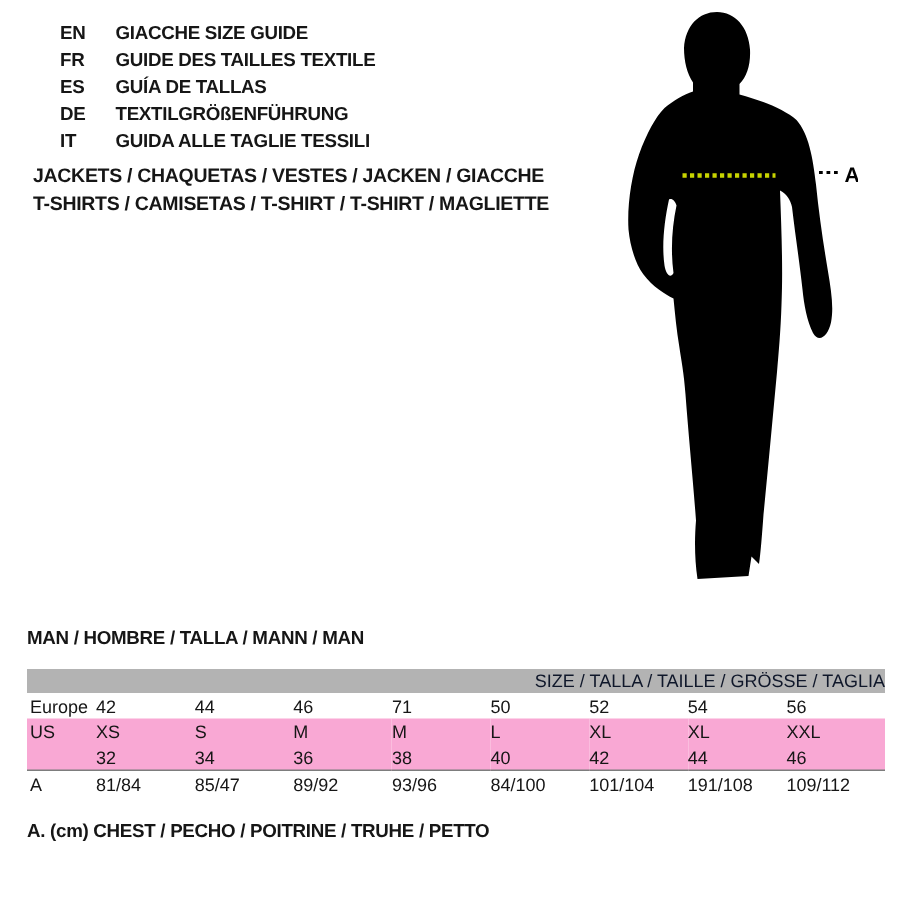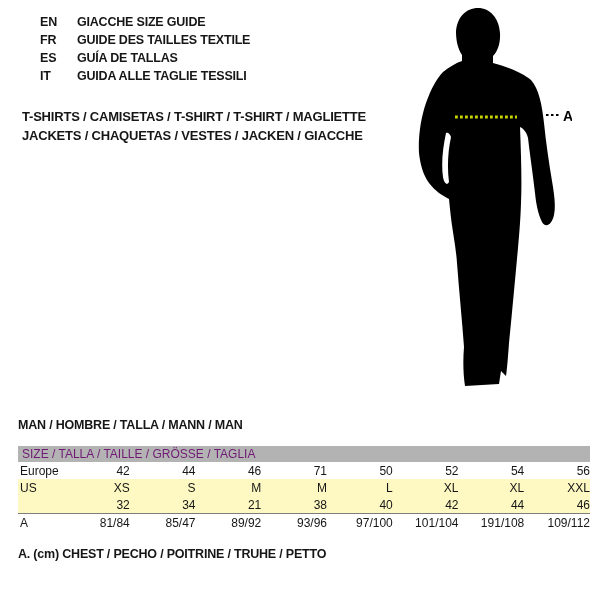--- a/index.html
+++ b/index.html
@@ -13,24 +13,24 @@
   .lang-row{display:flex;font-weight:bold;font-size:12.5px;line-height:18px;letter-spacing:-0.2px;}
   .lang-code{width:37px;flex:0 0 37px;padding-left:18px;}
   
   .cats{position:absolute;left:22px;top:107px;font-weight:bold;font-size:13px;line-height:19px;letter-spacing:-0.2px;}
   
   .figure{position:absolute;left:402px;top:5px;width:170px;height:390px;}
   
   .section-title{position:absolute;left:18px;top:418px;font-weight:bold;font-size:12.5px;letter-spacing:-0.2px;}
   
   .size-table{position:absolute;left:18px;top:446px;width:572px;border-collapse:collapse;table-layout:fixed;font-size:12px;}
-  .size-table th.bar{background:#b3b3b3;text-align:left;font-weight:normal;height:16px;padding:0 0 0 4px;color:#701a75;}
-  .size-table td{text-align:right;height:17px;padding:0;}
+  .size-table th.bar{background:#b3b3b3;text-align:right;font-weight:normal;height:16px;padding:0 0 0 4px;color:#0f172a;}
+  .size-table td{text-align:left;height:17px;padding:0;}
   .size-table td.lbl{text-align:left;padding-left:2px;}
-  .size-table tr.shade td{background:#fef9c3;}
+  .size-table tr.shade td{background:#f9a8d4;}
   .size-table tr.topline td{border-top:1px solid #7d7d7d;}
   
   .footnote{position:absolute;left:18px;top:547px;font-weight:bold;font-size:12.5px;letter-spacing:-0.2px;}
 </style>
 </head>
 <body>
 
 <div class="langs">
   <div class="lang-row">
     <span class="lang-code">EN</span>
@@ -38,28 +38,32 @@
   </div>
   <div class="lang-row">
     <span class="lang-code">FR</span>
     <span class="lang-label">GUIDE DES TAILLES TEXTILE</span>
   </div>
   <div class="lang-row">
     <span class="lang-code">ES</span>
     <span class="lang-label">GUÍA DE TALLAS</span>
   </div>
   <div class="lang-row">
+    <span class="lang-code">DE</span>
+    <span class="lang-label">TEXTILGRÖßENFÜHRUNG</span>
+  </div>
+  <div class="lang-row">
     <span class="lang-code">IT</span>
     <span class="lang-label">GUIDA ALLE TAGLIE TESSILI</span>
   </div>
 </div>
 
 <div class="cats">
+  <div>JACKETS / CHAQUETAS / VESTES / JACKEN / GIACCHE</div>
   <div>T-SHIRTS / CAMISETAS / T-SHIRT / T-SHIRT / MAGLIETTE</div>
-  <div>JACKETS / CHAQUETAS / VESTES / JACKEN / GIACCHE</div>
 </div>
 
 <svg class="figure" viewBox="0 0 170 390" width="170" height="390" xmlns="http://www.w3.org/2000/svg">
   <path fill="#000000" fill-rule="evenodd" d="
     M 76 3
     C 88 3 97 13 98 28
     C 98.5 38 96 46 91 51
     L 91 58
     C 106 62 121 68 129 75
     C 137 84 140 100 142 118
@@ -139,34 +143,34 @@
       <td>M</td>
       <td>L</td>
       <td>XL</td>
       <td>XL</td>
       <td>XXL</td>
     </tr>
     <tr class="shade">
       <td class="lbl"></td>
       <td>32</td>
       <td>34</td>
-      <td>21</td>
+      <td>36</td>
       <td>38</td>
       <td>40</td>
       <td>42</td>
       <td>44</td>
       <td>46</td>
     </tr>
     <tr class="topline">
       <td class="lbl">A</td>
       <td>81/84</td>
       <td>85/47</td>
       <td>89/92</td>
       <td>93/96</td>
-      <td>97/100</td>
+      <td>84/100</td>
       <td>101/104</td>
       <td>191/108</td>
       <td>109/112</td>
     </tr>
   </tbody>
 </table>
 
 <div class="footnote">A. (cm) CHEST / PECHO / POITRINE / TRUHE / PETTO</div>
 
 </body></html>

